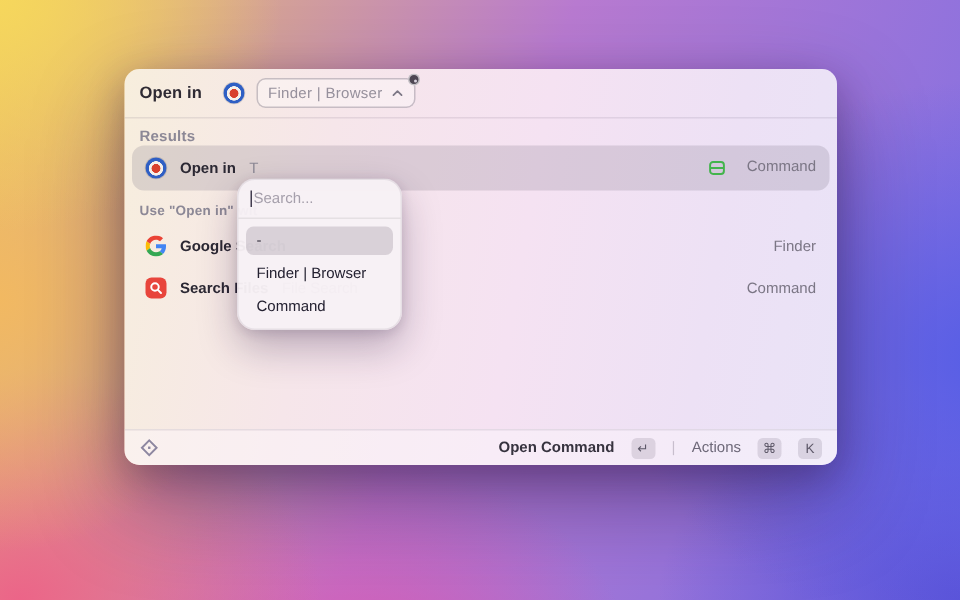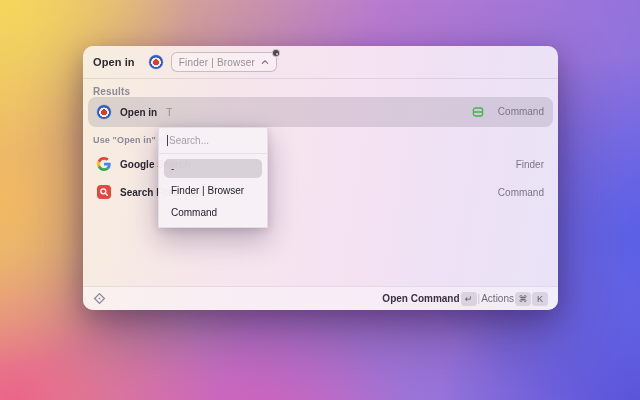--- a/index.html
+++ b/index.html
@@ -57,22 +57,22 @@
   .row-sub { font-size:10px; color:#8e8a96; white-space:nowrap; }
   .row-right { margin-left:auto; display:flex; align-items:flex-start; gap:14px; }
   .row-acc { font-size:10px; color:#7b7685; }
   .use-label { margin:8px 0 5px 10px; font-size:9px; font-weight:700; color:#8c8896; letter-spacing:.15px; }
 
   .g-icon-box, .fs-icon { width:14px; height:14px; flex:0 0 auto; }
   .fs-icon { background:#e8453c; border-radius:4px; display:flex; align-items:center; justify-content:center; }
 
   
   .panel {
-    position:absolute; left:75px; top:48px; width:110px; z-index:10;
-    background:rgba(247,241,245,.97); border-radius:0;
+    position:absolute; left:75px; top:40px; width:110px; z-index:10;
+    background:rgba(247,241,245,.97); border-radius:12px;
     border:1px solid rgba(80,60,90,.10);
     box-shadow:0 12px 26px rgba(40,18,60,.28), 0 2px 8px rgba(40,18,60,.14);
   }
   .panel-search { position:relative; height:25px; display:flex; align-items:center; padding:0 8px; }
   .caret { width:1px; height:11px; background:#433d50; flex:0 0 auto; }
   .panel-search input {
     border:none; outline:none; background:transparent; width:100%;
     font-family:"Liberation Sans",sans-serif; font-size:10px; color:#3a3545; padding-left:1px;
   }
   .panel-search input::placeholder { color:#a59fab; opacity:1; }
@@ -82,21 +82,21 @@
             font-size:10px; color:#232030; font-weight:500; margin-bottom:3px; }
   .option:last-child { margin-bottom:0; }
   .option.selected { background:rgba(120,110,125,.24); color:#3c3846; }
 
   
   .footer {
     height:24px; flex:0 0 auto; border-top:1px solid rgba(60,50,80,.10);
     background:rgba(252,248,252,.45);
     display:flex; align-items:center; padding:0 10px; gap:7px;
   }
-  .f-right { margin-left:auto; display:flex; align-items:center; gap:1px; }
+  .f-right { margin-left:auto; display:flex; align-items:center; gap:11px; }
   .f-primary { font-size:10px; font-weight:700; color:#37333f; }
   .key {
     min-width:16px; height:14px; padding:0 3px; border-radius:3.5px;
     background:rgba(118,110,128,.20); color:#5d5868; font-size:9px;
     display:flex; align-items:center; justify-content:center;
   }
   .f-sep { color:rgba(40,30,55,.22); font-size:10px; }
   .f-actions { font-size:10px; color:#6e6979; }
 </style>
 </head>

